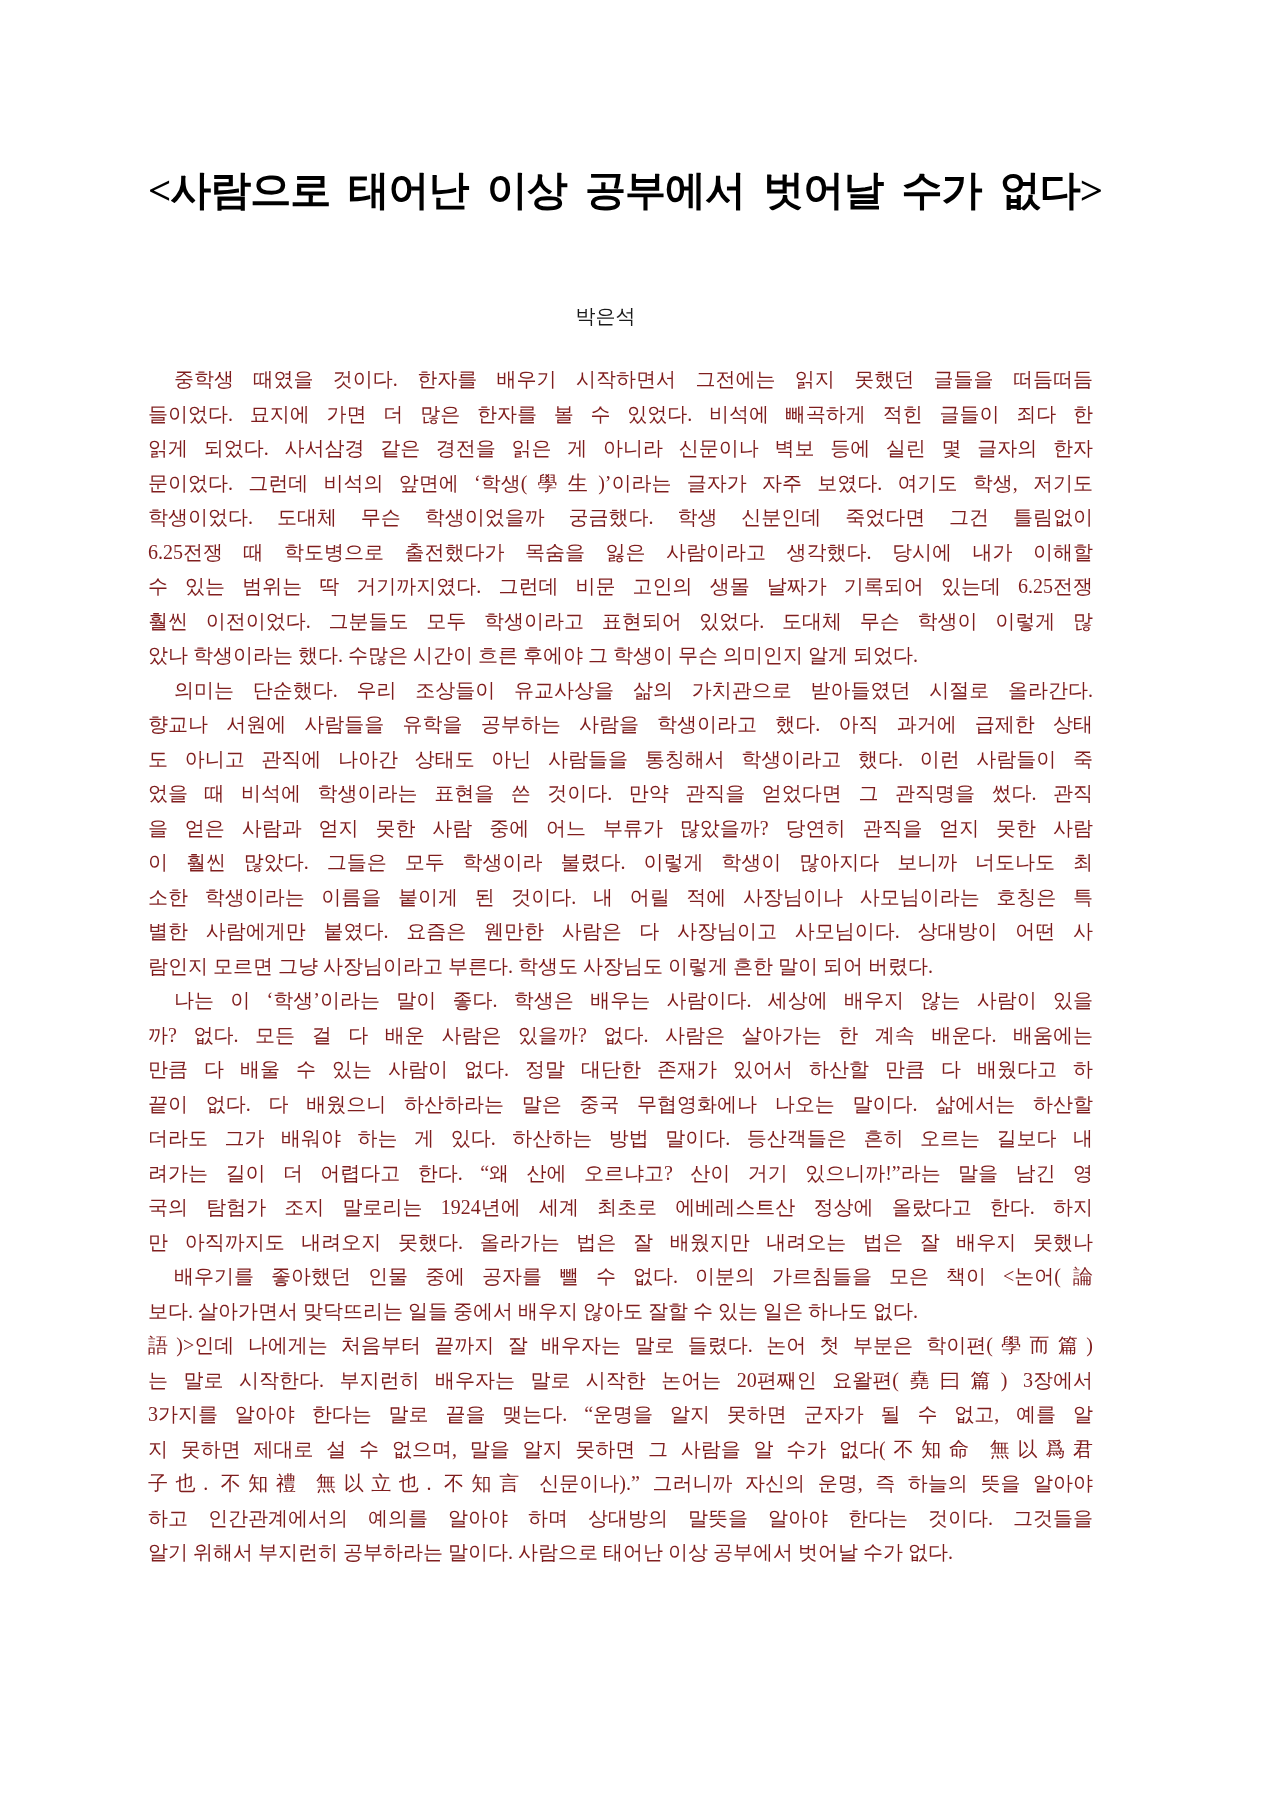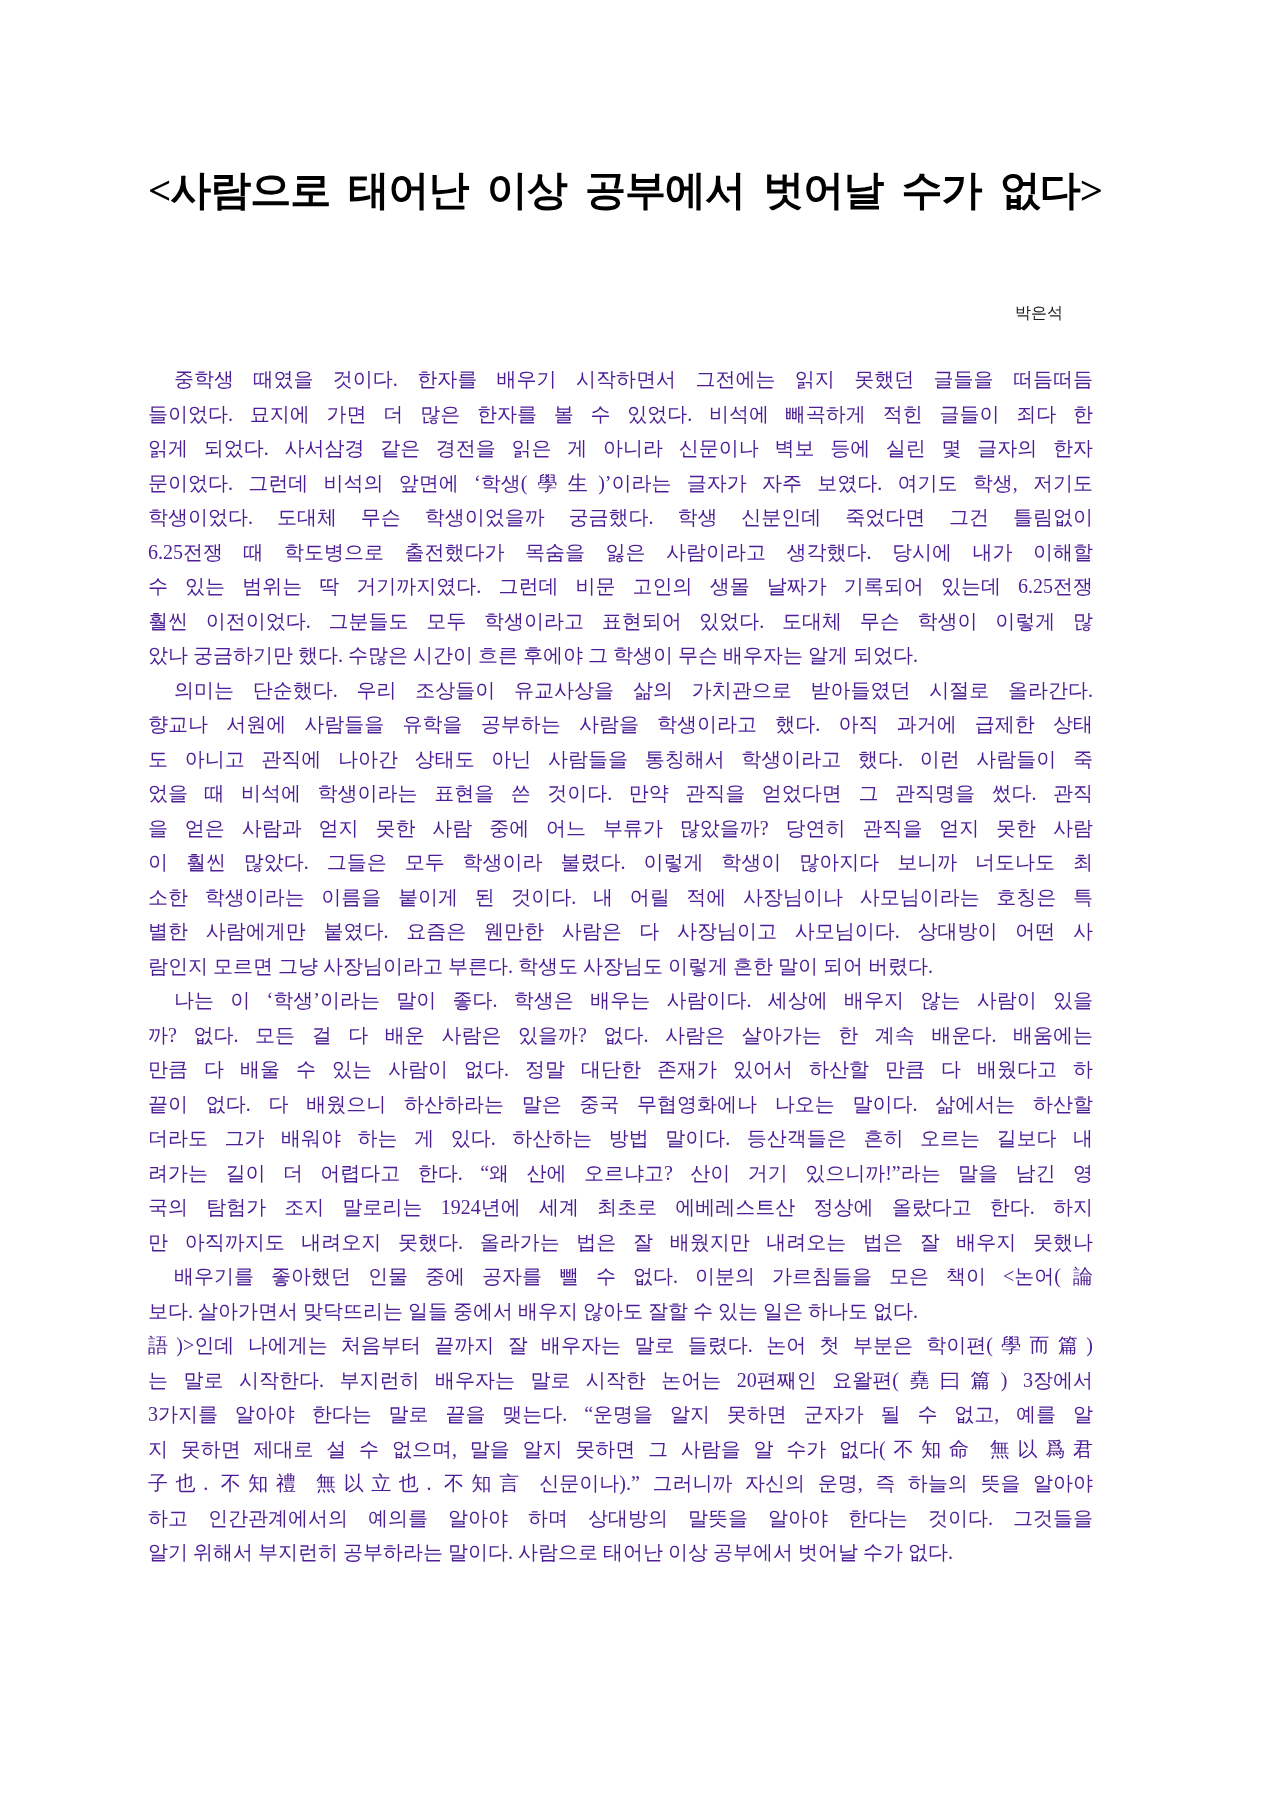--- a/index.html
+++ b/index.html
@@ -28,32 +28,32 @@
     letter-spacing: -1px;
     word-spacing: 9px;
     white-space: nowrap;
     color: #000000;
   }
   .doc-author {
     position: absolute;
     left: 148px;
     top: 303px;
     width: 915px; 
-    text-align: right;
-    font-size: 16px;
+    text-align: center;
+    font-size: 20px;
     color: #1a1a1a;
   }
   .doc-body {
     position: absolute;
     left: 148px;
     top: 362px;
     width: 945px;
     font-size: 20px;
     line-height: 34.5px;
-    color: #4c1d95;
+    color: #7f1d1d;
   }
   .body-line {
     text-align: justify;
     text-align-last: justify;
     white-space: normal;
     word-break: keep-all;
     overflow: hidden;
     height: 34.5px;
   }
   .body-line.pfirst {
@@ -73,21 +73,21 @@
 
   <div class="doc-body">
       <div class="body-line pfirst">중학생 때였을 것이다. 한자를 배우기 시작하면서 그전에는 읽지 못했던 글들을 떠듬떠듬</div>
       <div class="body-line">들이었다. 묘지에 가면 더 많은 한자를 볼 수 있었다. 비석에 빼곡하게 적힌 글들이 죄다 한</div>
       <div class="body-line">읽게 되었다. 사서삼경 같은 경전을 읽은 게 아니라 신문이나 벽보 등에 실린 몇 글자의 한자</div>
       <div class="body-line">문이었다. 그런데 비석의 앞면에 ‘학생(學生)’이라는 글자가 자주 보였다. 여기도 학생, 저기도</div>
       <div class="body-line">학생이었다. 도대체 무슨 학생이었을까 궁금했다. 학생 신분인데 죽었다면 그건 틀림없이</div>
       <div class="body-line">6.25전쟁 때 학도병으로 출전했다가 목숨을 잃은 사람이라고 생각했다. 당시에 내가 이해할</div>
       <div class="body-line">수 있는 범위는 딱 거기까지였다. 그런데 비문 고인의 생몰 날짜가 기록되어 있는데 6.25전쟁</div>
       <div class="body-line">훨씬 이전이었다. 그분들도 모두 학생이라고 표현되어 있었다. 도대체 무슨 학생이 이렇게 많</div>
-      <div class="body-line plast">았나 궁금하기만 했다. 수많은 시간이 흐른 후에야 그 학생이 무슨 배우자는 알게 되었다.</div>
+      <div class="body-line plast">았나 학생이라는 했다. 수많은 시간이 흐른 후에야 그 학생이 무슨 의미인지 알게 되었다.</div>
       <div class="body-line pfirst">의미는 단순했다. 우리 조상들이 유교사상을 삶의 가치관으로 받아들였던 시절로 올라간다.</div>
       <div class="body-line">향교나 서원에 사람들을 유학을 공부하는 사람을 학생이라고 했다. 아직 과거에 급제한 상태</div>
       <div class="body-line">도 아니고 관직에 나아간 상태도 아닌 사람들을 통칭해서 학생이라고 했다. 이런 사람들이 죽</div>
       <div class="body-line">었을 때 비석에 학생이라는 표현을 쓴 것이다. 만약 관직을 얻었다면 그 관직명을 썼다. 관직</div>
       <div class="body-line">을 얻은 사람과 얻지 못한 사람 중에 어느 부류가 많았을까? 당연히 관직을 얻지 못한 사람</div>
       <div class="body-line">이 훨씬 많았다. 그들은 모두 학생이라 불렸다. 이렇게 학생이 많아지다 보니까 너도나도 최</div>
       <div class="body-line">소한 학생이라는 이름을 붙이게 된 것이다. 내 어릴 적에 사장님이나 사모님이라는 호칭은 특</div>
       <div class="body-line">별한 사람에게만 붙였다. 요즘은 웬만한 사람은 다 사장님이고 사모님이다. 상대방이 어떤 사</div>
       <div class="body-line plast">람인지 모르면 그냥 사장님이라고 부른다. 학생도 사장님도 이렇게 흔한 말이 되어 버렸다.</div>
       <div class="body-line pfirst">나는 이 ‘학생’이라는 말이 좋다. 학생은 배우는 사람이다. 세상에 배우지 않는 사람이 있을</div>

